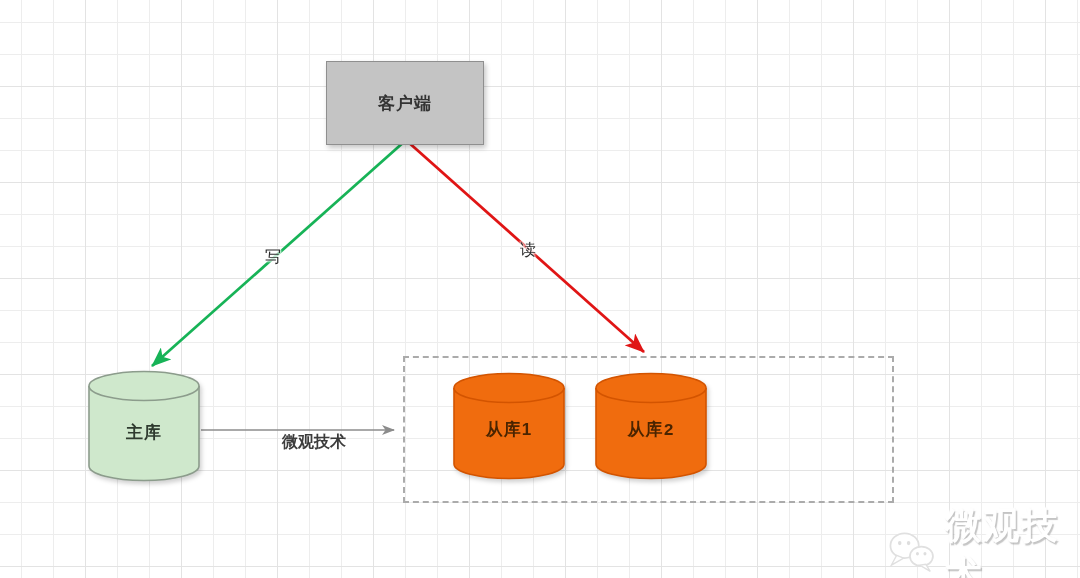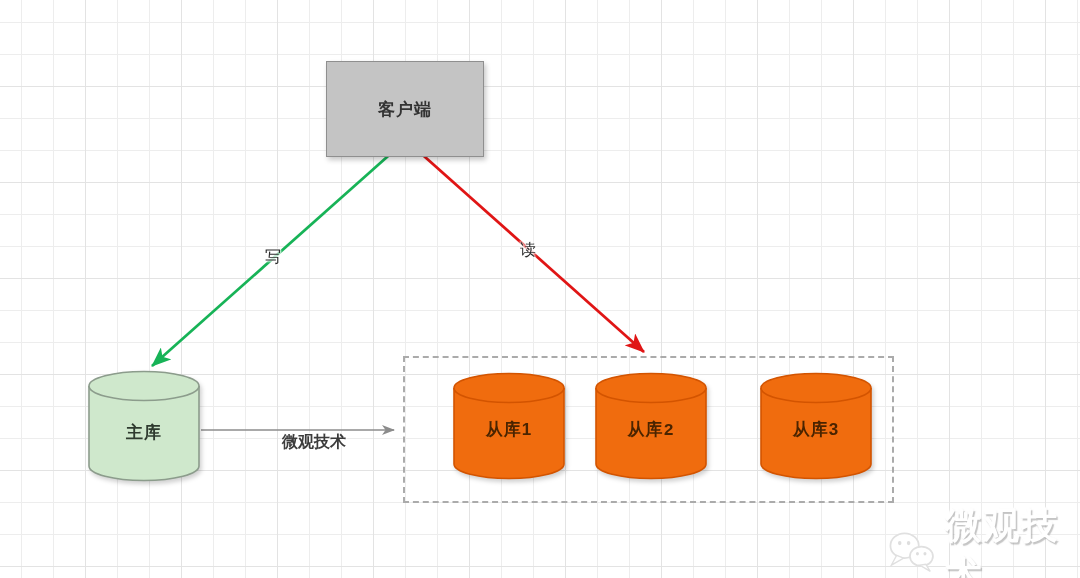--- a/index.html
+++ b/index.html
@@ -24,21 +24,21 @@
     position: absolute;
     left: 0; top: 0;
     width: 1080px; height: 578px;
     pointer-events: none;
   }
 
   
   .node-client {
     position: absolute;
     left: 326px; top: 61px;
-    width: 158px; height: 96px;
+    width: 158px; height: 84px;
     background: #c4c4c4;
     border: 1px solid #8f8f8f;
     box-shadow: 2px 3px 5px rgba(0,0,0,0.22);
     display: flex;
     align-items: center;
     justify-content: center;
   }
   .node-client .node-label {
     font-size: 17px;
     font-weight: bold;
@@ -152,27 +152,20 @@
   </div>
 
   <div class="cyl cyl-slave cyl-slave-2">
     <svg width="114" height="108" viewBox="0 0 114 108">
       <path d="M2,16 V92 a55,14.5 0 0 0 110,0 V16" stroke-width="1.6" fill="#f06c0e" stroke="#d35400"></path>
       <ellipse cx="57" cy="16" rx="55" ry="14.5" stroke-width="1.6" fill="#f06c0e" stroke="#d35400"></ellipse>
     </svg>
     <span class="cyl-label">从库2</span>
   </div>
 
-  <div class="cyl cyl-slave cyl-slave-3">
-    <svg width="114" height="108" viewBox="0 0 114 108">
-      <path d="M2,16 V92 a55,14.5 0 0 0 110,0 V16" stroke-width="1.6" fill="#f06c0e" stroke="#d35400"></path>
-      <ellipse cx="57" cy="16" rx="55" ry="14.5" stroke-width="1.6" fill="#f06c0e" stroke="#d35400"></ellipse>
-    </svg>
-    <span class="cyl-label">从库3</span>
-  </div>
 
   <span class="edge-label edge-label-write">写</span>
 
   <span class="edge-label edge-label-read">读</span>
 
   <span class="edge-label edge-label-sync">微观技术</span>
 
   <div class="watermark">
     <svg width="58" height="50" viewBox="0 0 58 50">
       <g fill="#ffffff" stroke="#e0e0e0" stroke-width="2">

